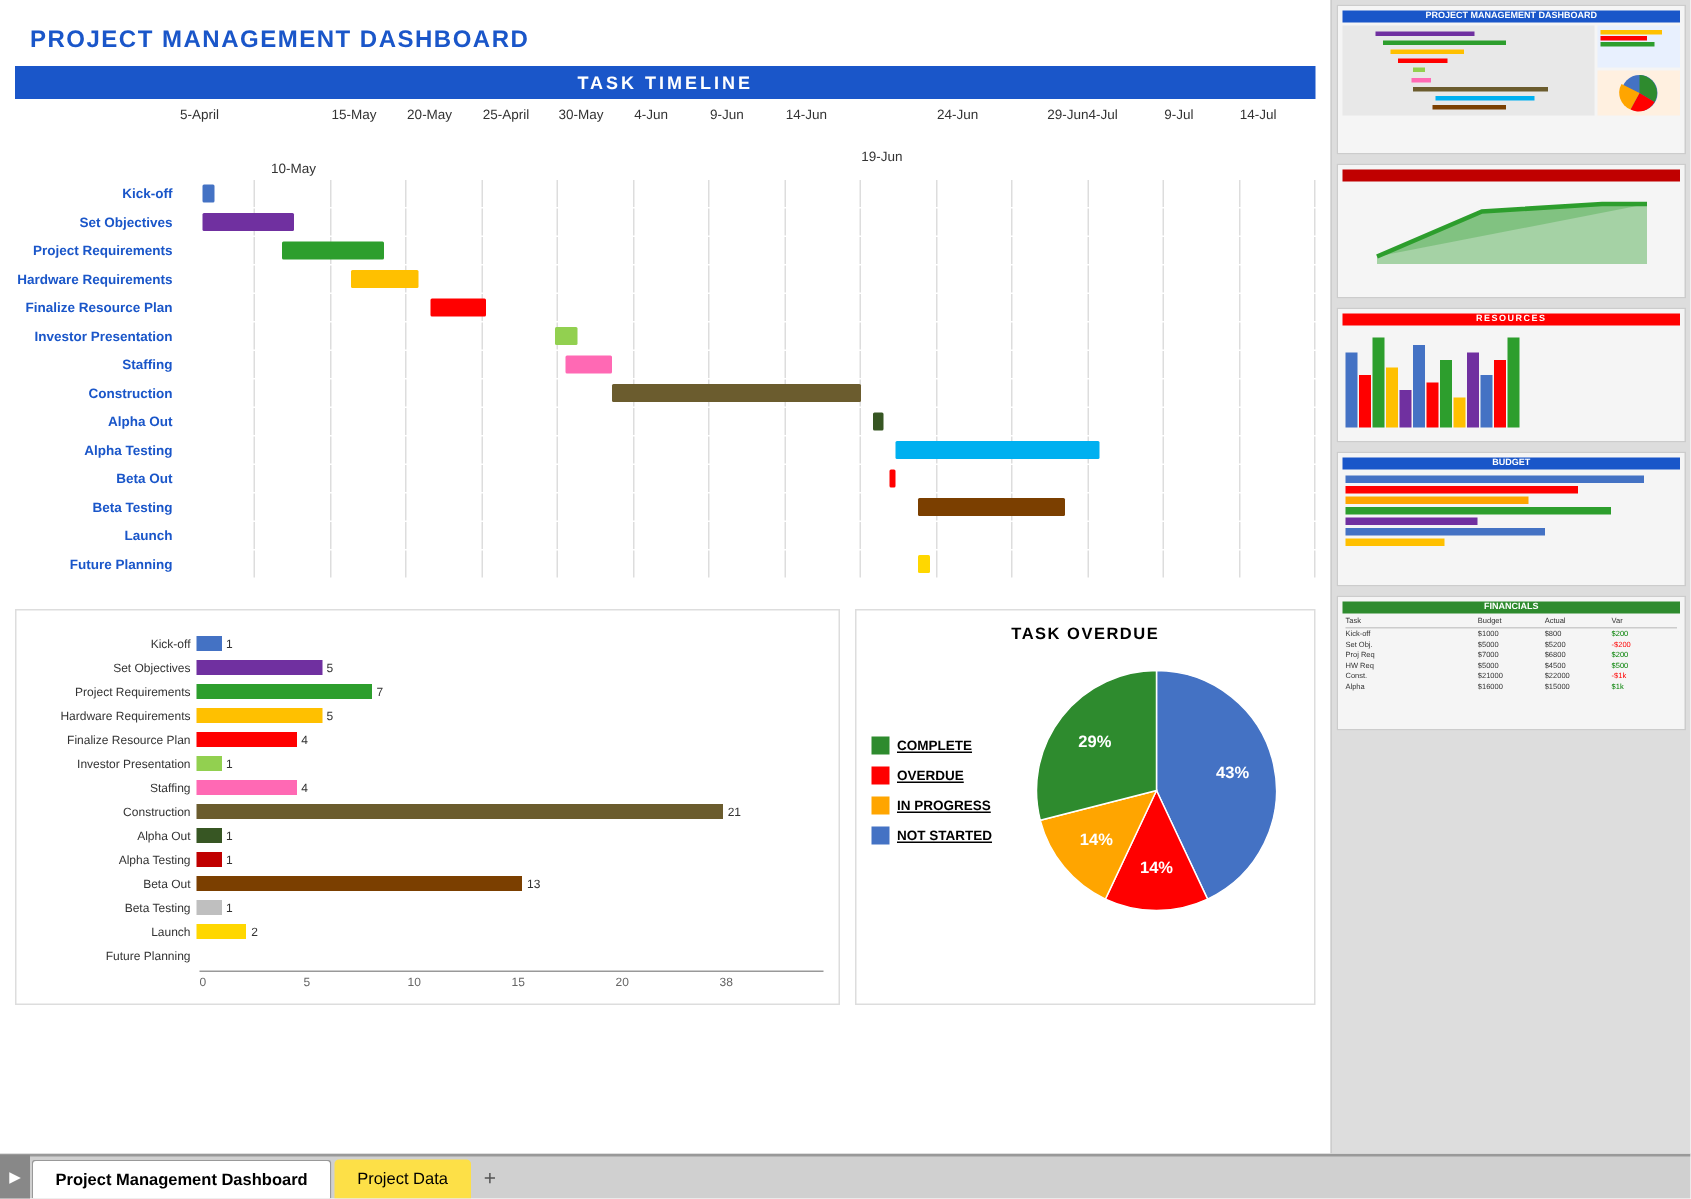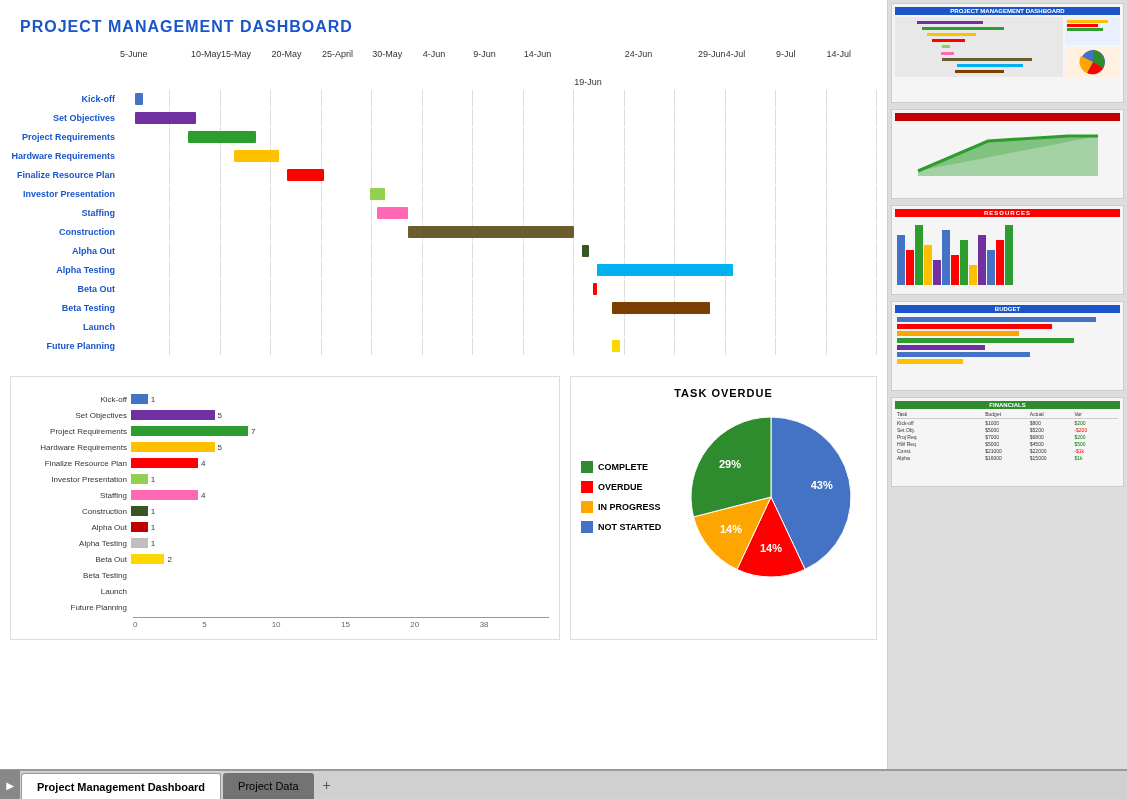--- a/index.html
+++ b/index.html
@@ -40,31 +40,31 @@
     #bar-labels { display: flex; flex-direction: column; width: 110px; flex-shrink: 0; }
     .bar-label { font-size: 8px; color: #333; height: 16px; display: flex; align-items: center; justify-content: flex-end; padding-right: 4px; }
     #bar-area { flex: 1; position: relative; }
     #bar-axis { display: flex; margin-left: 110px; border-top: 1px solid #999; }
 
     
     #pie-section { flex: 1; background: white; border: 1px solid #ddd; padding: 10px; display: flex; flex-direction: column; }
     #pie-title { text-align: center; font-size: 11px; font-weight: bold; margin-bottom: 8px; letter-spacing: 1px; }
     #pie-content { display: flex; align-items: center; gap: 20px; }
     #legend { display: flex; flex-direction: column; gap: 8px; }
-    .legend-item { display: flex; align-items: center; gap: 5px; font-size: 9px; font-weight: bold; }
+    .legend-item { display: flex; align-items: center; gap: 5px; font-size: 9px; font-weight: bold; text-decoration: underline; }
 
     
     #pie-svg { width: 180px; height: 180px; }
 
     
     #bottom-bar { height: 30px; background: #d0d0d0; display: flex; align-items: center; border-top: 2px solid #999; }
     #tab-arrow { width: 20px; height: 30px; display: flex; align-items: center; justify-content: center; background: #888; color: white; font-size: 10px; cursor: pointer; }
     .tab { height: 26px; padding: 0 15px; display: flex; align-items: center; font-size: 11px; cursor: pointer; margin: 2px 1px 0; border-radius: 3px 3px 0 0; }
     .tab.active { background: white; border: 1px solid #999; border-bottom: none; font-weight: bold; }
-    .tab.inactive { background: #737373; }
+    .tab.inactive { background: #fde047; }
     #add-tab { width: 24px; height: 24px; display: flex; align-items: center; justify-content: center; cursor: pointer; font-size: 14px; color: #555; }
 
     
     .thumb-panel { background: white; margin: 3px; border: 1px solid #ccc; min-height: 80px; overflow: hidden; }
     .thumb-panel-1 { min-height: 100px; }
     .thumb-panel-2 { min-height: 90px; }
     .thumb-panel-3 { min-height: 90px; }
     .thumb-panel-4 { min-height: 90px; }
     .thumb-panel-5 { min-height: 90px; }
 
@@ -74,25 +74,26 @@
 </head>
 <body>
 
 <div id="app">
   <div id="main-content">
 
     <div id="dashboard">
       <div id="title">PROJECT MANAGEMENT DASHBOARD</div>
 
       <div id="timeline-section">
+        <div id="timeline-header">TASK TIMELINE</div>
         <div id="gantt-container">
 
           <div class="gantt-dates" id="gantt-dates-row">
-              <div class="gantt-date" style="font-size: 9px; color: rgb(51, 51, 51); flex: 1 1 0%; text-align: left;">5-June</div>
-              <div class="gantt-date" style="font-size: 9px; color: rgb(51, 51, 51); flex: 1 1 0%; text-align: right;">10-May</div>
+              <div class="gantt-date" style="font-size: 9px; color: rgb(51, 51, 51); flex: 1 1 0%; text-align: left;">5-April</div>
+              <div class="gantt-date" style="font-size: 9px; color: rgb(51, 51, 51); flex: 1 1 0%; text-align: center; margin-top: 36px;">10-May</div>
               <div class="gantt-date" style="font-size: 9px; color: rgb(51, 51, 51); flex: 1 1 0%; text-align: left;">15-May</div>
               <div class="gantt-date" style="font-size: 9px; color: rgb(51, 51, 51); flex: 1 1 0%; text-align: left;">20-May</div>
               <div class="gantt-date" style="font-size: 9px; color: rgb(51, 51, 51); flex: 1 1 0%; text-align: left;">25-April</div>
               <div class="gantt-date" style="font-size: 9px; color: rgb(51, 51, 51); flex: 1 1 0%; text-align: left;">30-May</div>
               <div class="gantt-date" style="font-size: 9px; color: rgb(51, 51, 51); flex: 1 1 0%; text-align: left;">4-Jun</div>
               <div class="gantt-date" style="font-size: 9px; color: rgb(51, 51, 51); flex: 1 1 0%; text-align: left;">9-Jun</div>
               <div class="gantt-date" style="font-size: 9px; color: rgb(51, 51, 51); flex: 1 1 0%; text-align: left;">14-Jun</div>
               <div class="gantt-date" style="font-size: 9px; color: rgb(51, 51, 51); flex: 1 1 0%; text-align: left; margin-top: 28px;">19-Jun</div>
               <div class="gantt-date" style="font-size: 9px; color: rgb(51, 51, 51); flex: 1 1 0%; text-align: left;">24-Jun</div>
               <div class="gantt-date" style="font-size: 9px; color: rgb(51, 51, 51); flex: 1 1 0%; text-align: right;">29-Jun</div>
@@ -473,26 +474,34 @@
                 </div>
                 <div style="display: flex; align-items: center; height: 16px; position: relative;">
                   <div style="height: 10px; width: 4%; background: rgb(146, 208, 80); display: inline-block;"></div>
                   <span style="font-size: 8px; color: rgb(51, 51, 51); margin-left: 3px;">1</span>
                 </div>
                 <div style="display: flex; align-items: center; height: 16px; position: relative;">
                   <div style="height: 10px; width: 16%; background: rgb(255, 105, 180); display: inline-block;"></div>
                   <span style="font-size: 8px; color: rgb(51, 51, 51); margin-left: 3px;">4</span>
                 </div>
                 <div style="display: flex; align-items: center; height: 16px; position: relative;">
+                  <div style="height: 10px; width: 84%; background: rgb(107, 92, 46); display: inline-block;"></div>
+                  <span style="font-size: 8px; color: rgb(51, 51, 51); margin-left: 3px;">21</span>
+                </div>
+                <div style="display: flex; align-items: center; height: 16px; position: relative;">
                   <div style="height: 10px; width: 4%; background: rgb(55, 86, 35); display: inline-block;"></div>
                   <span style="font-size: 8px; color: rgb(51, 51, 51); margin-left: 3px;">1</span>
                 </div>
                 <div style="display: flex; align-items: center; height: 16px; position: relative;">
                   <div style="height: 10px; width: 4%; background: rgb(192, 0, 0); display: inline-block;"></div>
                   <span style="font-size: 8px; color: rgb(51, 51, 51); margin-left: 3px;">1</span>
+                </div>
+                <div style="display: flex; align-items: center; height: 16px; position: relative;">
+                  <div style="height: 10px; width: 52%; background: rgb(123, 63, 0); display: inline-block;"></div>
+                  <span style="font-size: 8px; color: rgb(51, 51, 51); margin-left: 3px;">13</span>
                 </div>
                 <div style="display: flex; align-items: center; height: 16px; position: relative;">
                   <div style="height: 10px; width: 4%; background: rgb(191, 191, 191); display: inline-block;"></div>
                   <span style="font-size: 8px; color: rgb(51, 51, 51); margin-left: 3px;">1</span>
                 </div>
                 <div style="display: flex; align-items: center; height: 16px; position: relative;">
                   <div style="height: 10px; width: 8%; background: rgb(255, 215, 0); display: inline-block;"></div>
                   <span style="font-size: 8px; color: rgb(51, 51, 51); margin-left: 3px;">2</span>
                 </div>
               </div>

